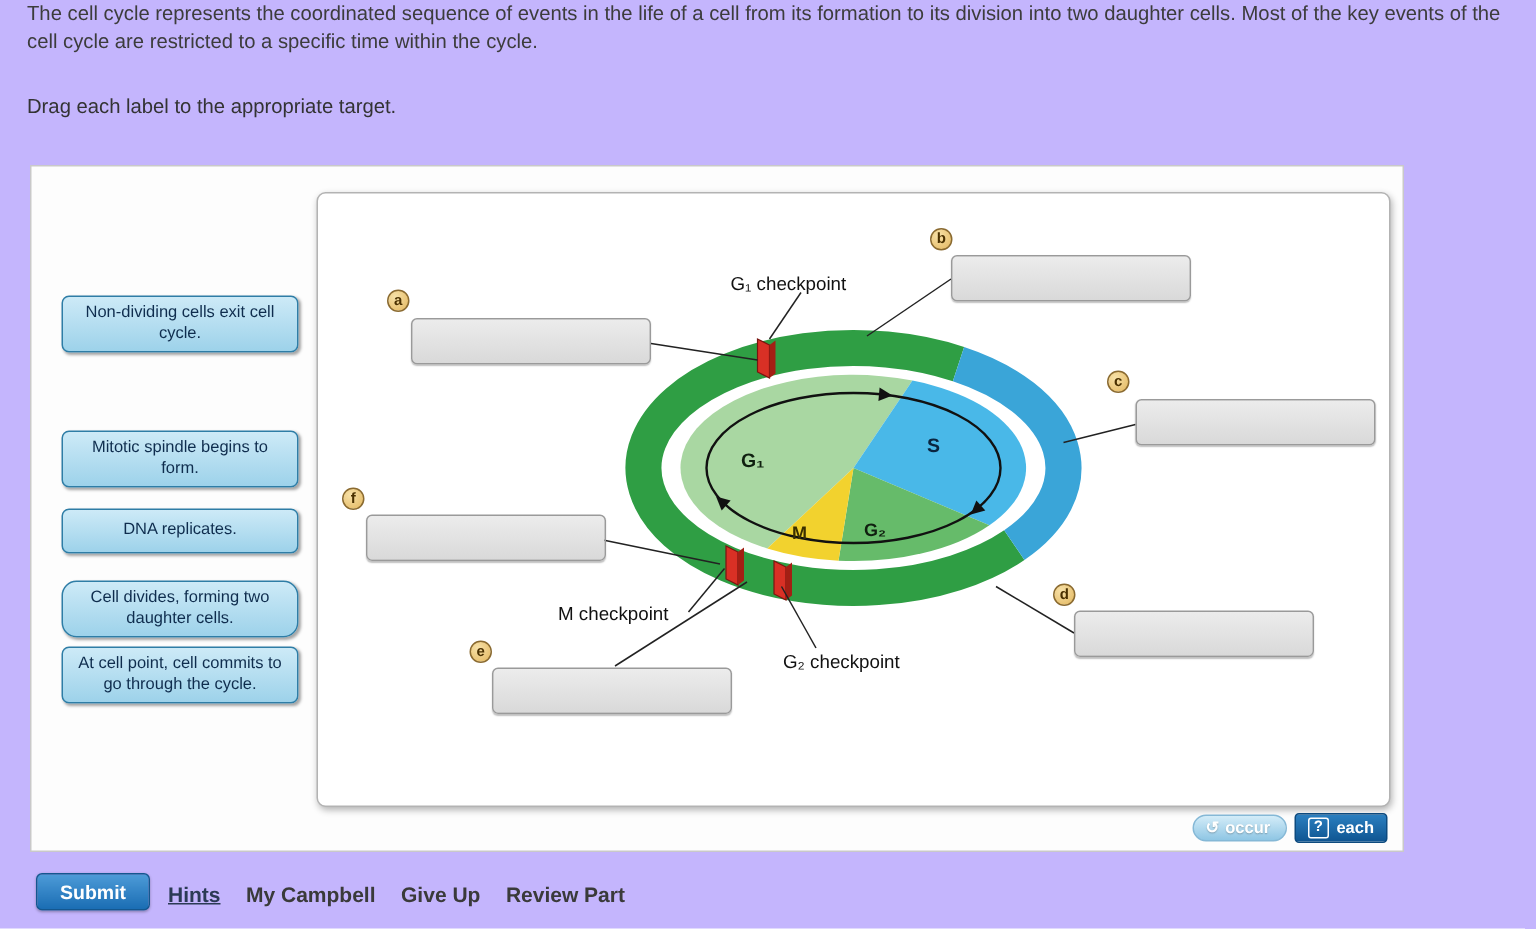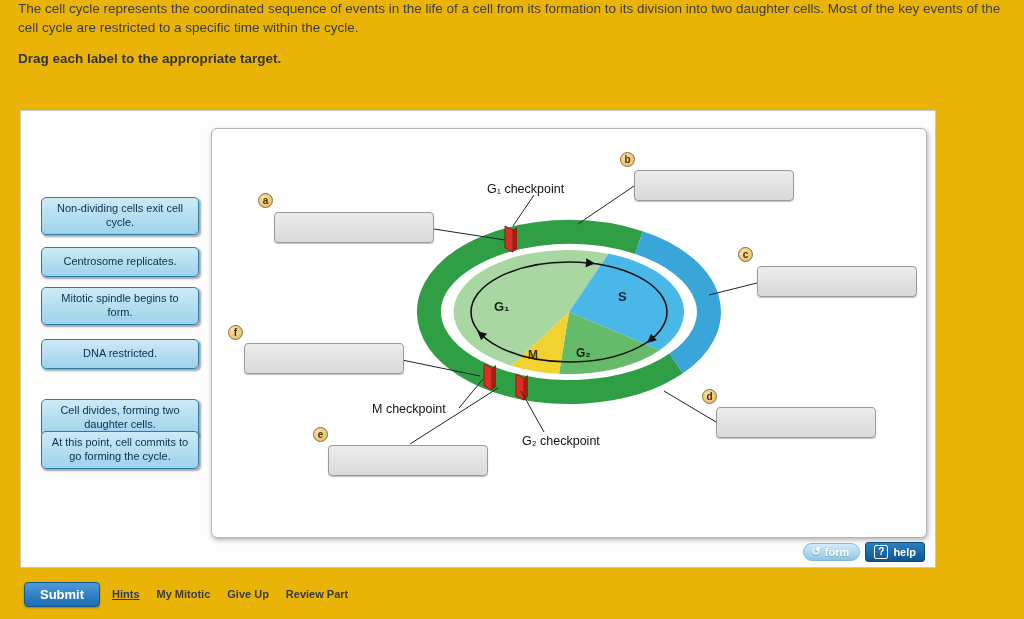--- a/index.html
+++ b/index.html
@@ -1,21 +1,21 @@
 <!DOCTYPE html>
 <html><head>
 <meta charset="utf-8">
 <style>
   * { box-sizing: border-box; }
   body { margin:0; background:#fff; font-family:"Liberation Sans", sans-serif; }
-  .page { position:relative; width:1024px; height:619px; overflow:hidden; background:#eab308; }
+  .page { position:relative; width:1024px; height:619px; overflow:hidden; background:#c4b5fd; }
 
   .intro { position:absolute; left:18px; top:0; width:1000px; color:#3c3c3c; font-size:13.5px; line-height:1.38; }
   .intro p { margin:0 0 2px 0; }
-  .intro .instruction { font-weight:bold; color:#333; margin-top:13px; }
+  .intro .instruction { font-weight:normal; color:#333; margin-top:25px; }
 
   .exercise-box { position:absolute; left:20px; top:110px; width:916px; height:458px;
                   border:1px solid #c9c9c9; background:#fdfdfd; }
 
   .diagram-panel { position:absolute; left:190px; top:17px; width:716px; height:410px;
                    background:#fff; border:1px solid #b3b3b3; border-radius:6px;
                    box-shadow:1px 2px 5px rgba(0,0,0,0.3); }
 
   .drag-label { position:absolute; left:20px; width:158px; min-height:30px; padding:4px 6px;
                 background:linear-gradient(180deg,#cdeaf7,#9dd2ea);
@@ -49,44 +49,43 @@
               border:1px solid #0d4a7e; border-radius:3px; padding:2px 8px;
               color:#fff; font-size:11px; font-weight:bold; cursor:pointer; }
   .btn-help .qmark { border:1px solid #fff; border-radius:2px; padding:0 3px; font-size:10px; line-height:12px; }
 
   .btn-submit { position:absolute; left:24px; top:582px;
                 background:linear-gradient(180deg,#4d9bd8,#1a6db3);
                 border:1px solid #14578f; border-radius:4px; padding:4px 15px;
                 color:#fff; font-weight:bold; font-size:13px;
                 box-shadow:0 1px 2px rgba(0,0,0,.3); cursor:pointer; }
   .links { position:absolute; left:112px; top:588px; display:flex; gap:17px;
-           font-size:11px; color:#3a3a3a; }
+           font-size:14px; color:#3a3a3a; }
   .links span { cursor:pointer; font-weight:600; }
   .links .hints { text-decoration:underline; font-weight:bold; color:#2b3a55; }
 
   svg text { font-family:"Liberation Sans", sans-serif; }
 </style>
 </head>
 <body>
 
 <div class="page">
 
   <div class="intro">
     <p>The cell cycle represents the coordinated sequence of events in the life of a cell from its formation to its division into two daughter cells. Most of the key events of the cell cycle are restricted to a specific time within the cycle.</p>
     <p class="instruction">Drag each label to the appropriate target.</p>
   </div>
 
   <div class="exercise-box">
 
     <div class="drag-label" style="top:86px;">Non-dividing cells exit cell cycle.</div>
-    <div class="drag-label" style="top:136px;">Centrosome replicates.</div>
     <div class="drag-label" style="top:176px;">Mitotic spindle begins to form.</div>
-    <div class="drag-label" style="top:228px;">DNA restricted.</div>
-    <div class="drag-label" style="top:288px;">Cell divides, forming two daughter cells.</div>
-    <div class="drag-label" style="top:320px;">At this point, cell commits to go forming the cycle.</div>
+    <div class="drag-label" style="top:228px;">DNA replicates.</div>
+    <div class="drag-label" style="top:276px;border-radius:10px;">Cell divides, forming two daughter cells.</div>
+    <div class="drag-label" style="top:320px;">At cell point, cell commits to go through the cycle.</div>
 
     <div class="diagram-panel">
 
       <svg class="svg-layer" viewBox="0 0 716 410">
 
         <path d="M 464.2 234.4 A 140 80 0 1 1 427 113.7" fill="none" stroke="#2f9e44" stroke-width="24"></path>
         <path d="M 427 113.7 A 140 80 0 0 1 464.2 234.4" fill="none" stroke="#3aa5d8" stroke-width="24"></path>
 
         <path d="M 357 183 L 299.5 236.7 A 115 62 0 0 1 396.3 124.7 Z" fill="#a9d7a2"></path>
         <path d="M 357 183 L 396.3 124.7 A 115 62 0 0 1 447.6 221.2 Z" fill="#49b8e8"></path>
@@ -144,30 +143,30 @@
       <span class="letter" style="left:526px; top:118px;">c</span>
       <span class="letter" style="left:490px; top:260px;">d</span>
       <span class="letter" style="left:101px; top:298px;">e</span>
       <span class="letter" style="left:16px;  top:196px;">f</span>
 
     </div>
 
     <div class="panel-controls">
       <div class="btn-reset">
         <span>↺</span>
-        <span>form</span>
+        <span>occur</span>
       </div>
       <div class="btn-help">
         <span class="qmark">?</span>
-        <span>help</span>
+        <span>each</span>
       </div>
     </div>
   </div>
 
   <div class="btn-submit">Submit</div>
   <div class="links">
     <span class="hints">Hints</span>
-    <span>My Mitotic</span>
+    <span>My Campbell</span>
     <span>Give Up</span>
     <span>Review Part</span>
   </div>
 
 </div>
 
 </body></html>

